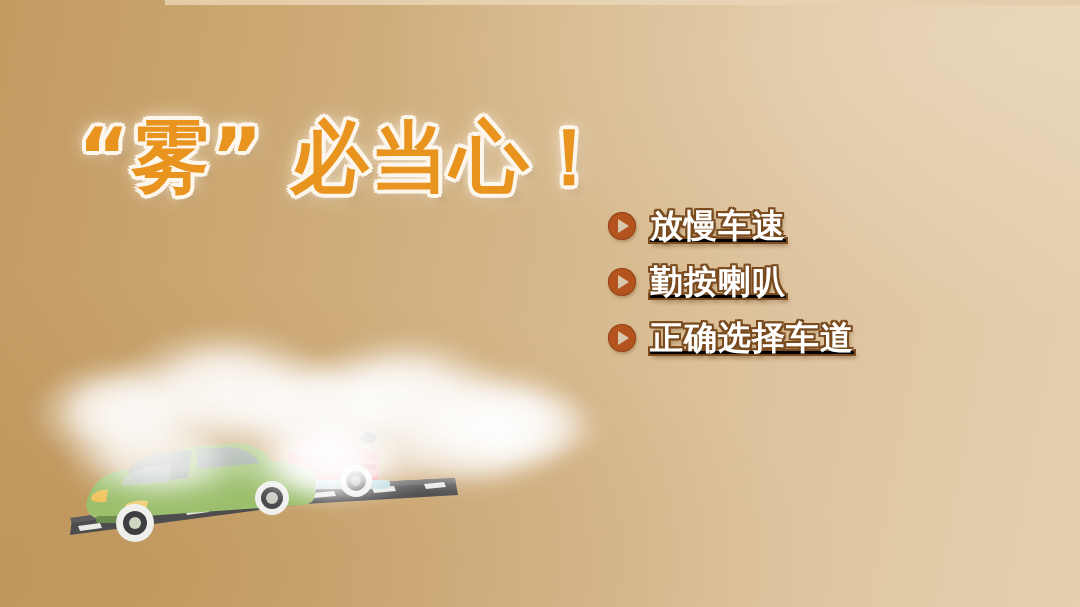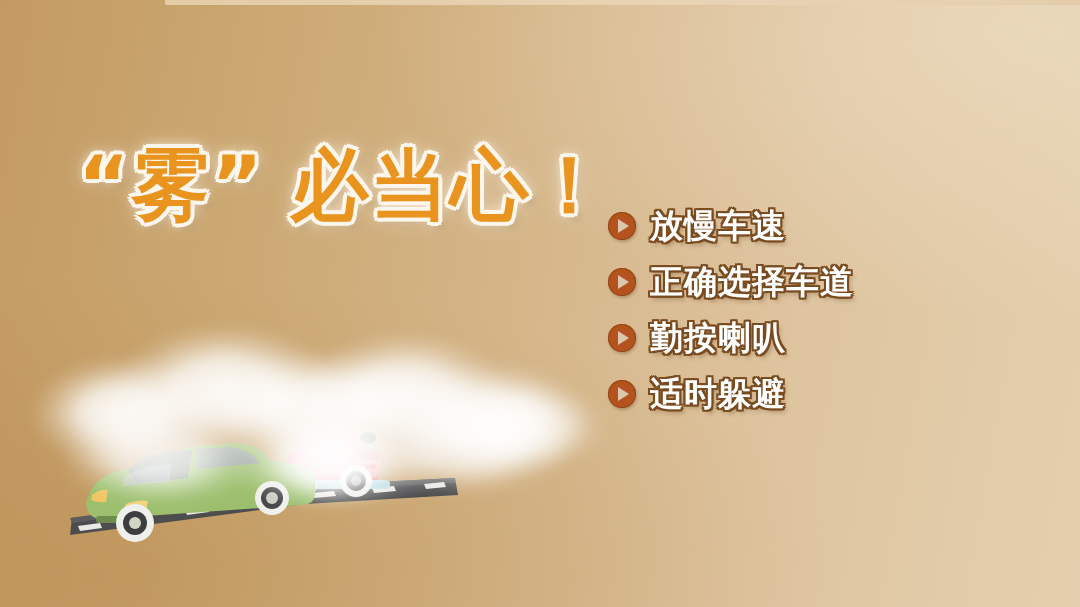--- a/index.html
+++ b/index.html
@@ -46,29 +46,29 @@
     white-space: nowrap;
     line-height: 1.12;
     text-shadow:
       -3px -3px 0 #fdf6ec,  3px -3px 0 #fdf6ec,
       -3px  3px 0 #fdf6ec,  3px  3px 0 #fdf6ec,
       -4px  0   0 #fdf6ec,  4px  0   0 #fdf6ec,
        0   -4px 0 #fdf6ec,  0    4px 0 #fdf6ec,
        0 0 12px rgba(255,250,240,0.95),
        0 0 22px rgba(255,248,235,0.7),
        5px 6px 7px rgba(120,80,30,0.30);
-    margin-top: 28px;
   }
   .title .gap { display:inline-block; width: 26px; }
 
   
   .bullet-list {
     position: absolute;
     left: 608px;
     top: 198px;
+    text-decoration: underline;
   }
   .bullet-row {
     display: flex;
     align-items: center;
     height: 56px;
   }
   .bullet-icon {
     flex: 0 0 auto;
     width: 28px;
     height: 28px;
@@ -194,25 +194,21 @@
     <span>“雾”</span><span class="gap"></span><span>必当心！</span>
   </div>
 
   <div class="bullet-list">
     <div class="bullet-row">
       <span class="bullet-icon"></span>
       <span class="bullet-text">放慢车速</span>
     </div>
     <div class="bullet-row">
       <span class="bullet-icon"></span>
-      <span class="bullet-text">正确选择车道</span>
+      <span class="bullet-text">勤按喇叭</span>
     </div>
     <div class="bullet-row">
       <span class="bullet-icon"></span>
-      <span class="bullet-text">勤按喇叭</span>
-    </div>
-    <div class="bullet-row">
-      <span class="bullet-icon"></span>
-      <span class="bullet-text">适时躲避</span>
+      <span class="bullet-text">正确选择车道</span>
     </div>
   </div>
 
 </div>
 
 </body></html>

